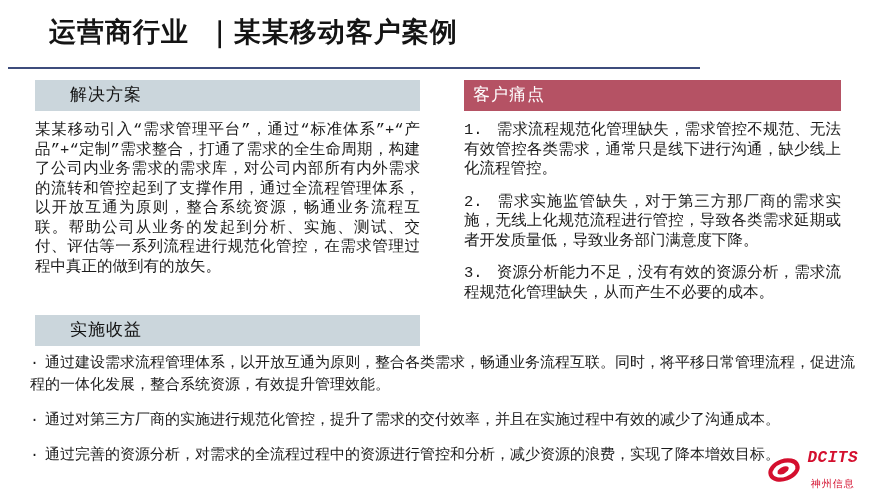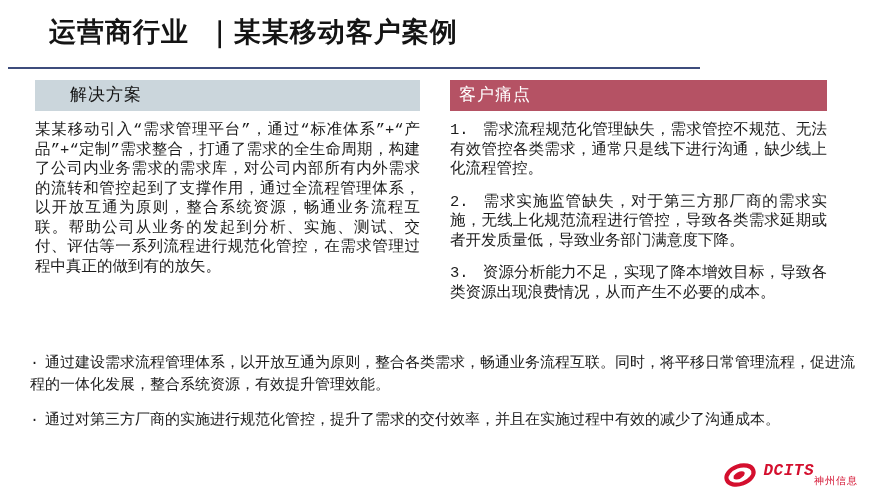--- a/index.html
+++ b/index.html
@@ -23,21 +23,21 @@
   .hdr{
     height:31px;line-height:31px;
     font-size:17px;letter-spacing:1px;
     padding-left:9px;box-sizing:border-box;
   }
   .hdr.gray{background:#cbd6dc;color:#141414;padding-left:35px;}
   .hdr.red{background:#b55264;color:#ffffff;}
 
   .col{position:absolute;top:80px;}
   .col.left{left:35px;width:385px;}
-  .col.right{left:450px;width:377px;}
+  .col.right{left:464px;width:377px;}
 
   .body-text{
     margin:10px 0 8px 0;
     font-size:15.5px;line-height:19.5px;
     text-align:justify;color:#1b1b1b;
   }
   .pain-list{margin-top:10px;}
   .pain-item{
     margin:0 0 13px 0;
     font-size:15.5px;line-height:19.5px;
@@ -52,21 +52,21 @@
     margin:0 0 13px 0;
     font-size:15px;line-height:22px;color:#1b1b1b;
   }
   .benefit-item .bullet{margin-right:6px;}
 
   .logo{
     position:absolute;right:27px;bottom:8px;
     display:flex;align-items:center;gap:4px;
   }
   .logo svg{display:block;}
-  .logo-text{display:flex;flex-direction:row;line-height:1;}
+  .logo-text{display:flex;flex-direction:column;line-height:1;text-align:center;}
   .brand{
     font-size:16px;font-weight:bold;font-style:italic;
     color:#d40f2e;letter-spacing:.5px;
   }
   .brand-sub{
     font-size:10px;color:#d40f2e;margin-top:14px;letter-spacing:1px;
   }
 </style>
 </head>
 <body>
@@ -79,28 +79,30 @@
   <section class="col left">
     <div class="hdr gray">解决方案</div>
     <p class="body-text">某某移动引入“需求管理平台”，通过“标准体系”+“产品”+“定制”需求整合，打通了需求的全生命周期，构建了公司内业务需求的需求库，对公司内部所有内外需求的流转和管控起到了支撑作用，通过全流程管理体系，以开放互通为原则，整合系统资源，畅通业务流程互联。帮助公司从业务的发起到分析、实施、测试、交付、评估等一系列流程进行规范化管控，在需求管理过程中真正的做到有的放矢。</p>
   </section>
 
   <section class="col right">
     <div class="hdr red">客户痛点</div>
     <div class="pain-list">
       <p class="pain-item"><span class="num">1.</span><span>需求流程规范化管理缺失，需求管控不规范、无法有效管控各类需求，通常只是线下进行沟通，缺少线上化流程管控。</span></p>
       <p class="pain-item"><span class="num">2.</span><span>需求实施监管缺失，对于第三方那厂商的需求实施，无线上化规范流程进行管控，导致各类需求延期或者开发质量低，导致业务部门满意度下降。</span></p>
-      <p class="pain-item"><span class="num">3.</span><span>资源分析能力不足，实现了降本增效目标，导致各类资源出现浪费情况，从而产生不必要的成本。</span></p>
+      <p class="pain-item"><span class="num">3.</span><span>资源分析能力不足，没有有效的资源分析，需求流程规范化管理缺失，从而产生不必要的成本。</span></p>
     </div>
   </section>
 
+  <div class="hdr gray benefits-hdr">实施收益</div>
 
   <div class="benefits">
     <p class="benefit-item"><span class="bullet">·</span><span>通过建设需求流程管理体系，以开放互通为原则，整合各类需求，畅通业务流程互联。同时，将平移日常管理流程，促进流程的一体化发展，整合系统资源，有效提升管理效能。</span></p>
     <p class="benefit-item"><span class="bullet">·</span><span>通过对第三方厂商的实施进行规范化管控，提升了需求的交付效率，并且在实施过程中有效的减少了沟通成本。</span></p>
+    <p class="benefit-item"><span class="bullet">·</span><span>通过完善的资源分析，对需求的全流程过程中的资源进行管控和分析，减少资源的浪费，实现了降本增效目标。</span></p>
   </div>
 
   <div class="logo">
     <svg width="38" height="30" viewBox="0 0 40 32">
       <g transform="rotate(-20 20 16)">
         <ellipse cx="20" cy="16" rx="15" ry="9.5" fill="none" stroke="#d40f2e" stroke-width="4.5"></ellipse>
         <ellipse cx="19" cy="16" rx="6.5" ry="3.5" fill="#d40f2e" transform="rotate(-8 19 16)"></ellipse>
       </g>
     </svg>
     <div class="logo-text">

